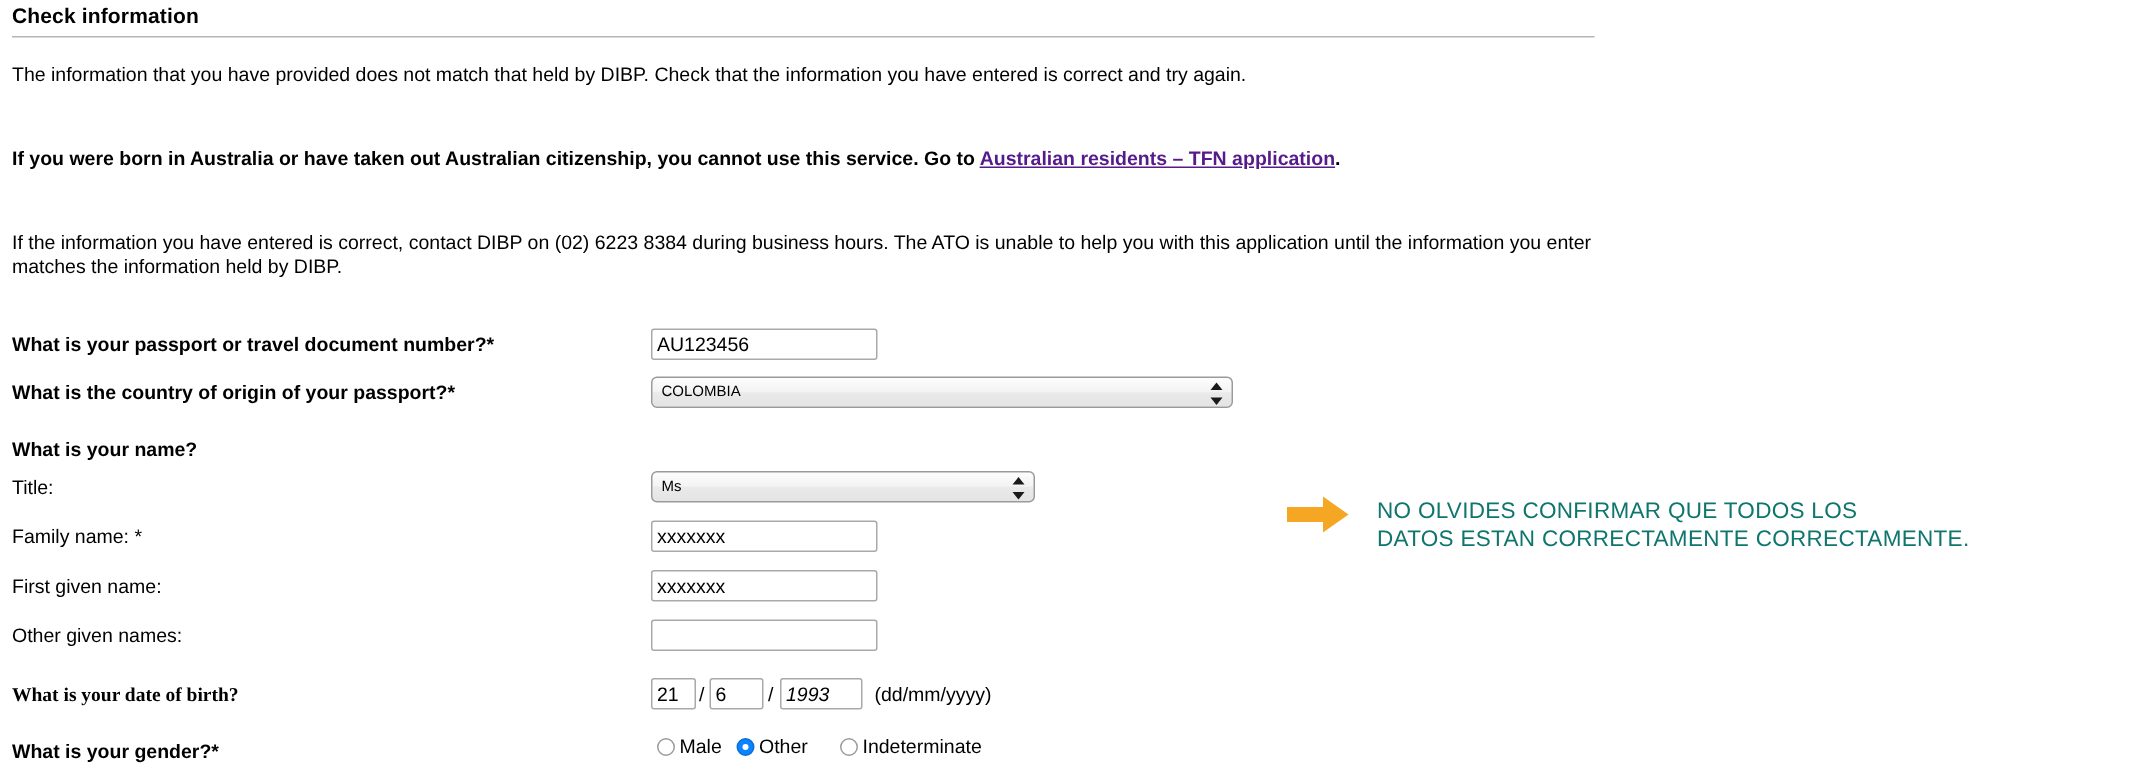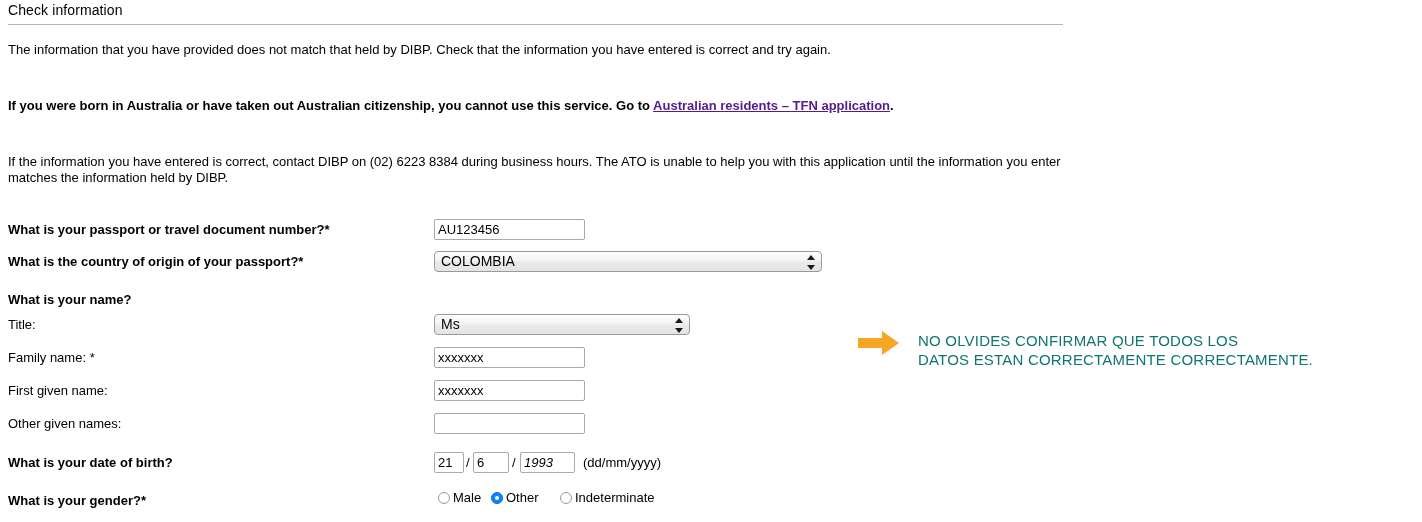--- a/index.html
+++ b/index.html
@@ -23,21 +23,21 @@
     width: 1422px;
     height: 522px;
   }
 
   
   .heading {
     position: absolute;
     left: 8px;
     top: 2px;
     font-size: 14px;
-    font-weight: normal;
+    font-weight: bold;
     letter-spacing: 0.1px;
     color: #000;
   }
   .heading-rule {
     position: absolute;
     left: 8px;
     top: 24px;
     width: 1055px;
     height: 1px;
     background: #b5b5b5;
@@ -95,21 +95,21 @@
   }
 
   
   .sel {
     position: absolute;
     box-sizing: border-box;
     height: 21px;
     background: linear-gradient(to bottom, #fdfdfd 0%, #f3f3f3 48%, #eaeaea 52%, #e4e4e4 100%);
     border: 1px solid #9a9a9a;
     border-radius: 4px;
-    font-size: 14px;
+    font-size: 10px;
     line-height: 19px;
     color: #000;
     padding: 0 20px 6px 6px;
     white-space: nowrap;
     overflow: hidden;
   }
   .sel .stepper {
     position: absolute;
     right: 5px;
     top: 2px;
@@ -245,21 +245,21 @@
     <div class="label" style="top:2px;">First given name:</div>
     <input class="txt" style="left: 434px; top: -1px; width: 151px;" type="text" value="xxxxxxx">
   </div>
 
   <div class="row" style="top:414px;">
     <div class="label" style="top:2px;">Other given names:</div>
     <input class="txt" style="left: 434px; top: -1px; width: 151px;" type="text" value="">
   </div>
 
   <div class="row" style="top:453px;">
-    <div class="label bold" style="top:2px;">What is your date of birth?</div>
+    <div class="label bold" style="top:2px;font-family:Liberation Serif, serif;">What is your date of birth?</div>
     <input class="txt" style="left: 434px; top: -1px; width: 30px;" type="text" value="21">
     <span class="dob-sep" style="left:466px; top:2px;">/</span>
     <input class="txt" style="left: 473px; top: -1px; width: 36px;" type="text" value="6">
     <span class="dob-sep" style="left:512px; top:2px;">/</span>
     <input class="txt" style="left: 520px; top: -1px; width: 55px; font-style: italic;" type="text" value="1993">
     <span class="dob-hint" style="left:583px; top:2px;">(dd/mm/yyyy)</span>
   </div>
 
   <div class="row" style="top:488px;">
     <div class="label bold" style="top:5px;text-align:right;">What is your gender?*</div>

